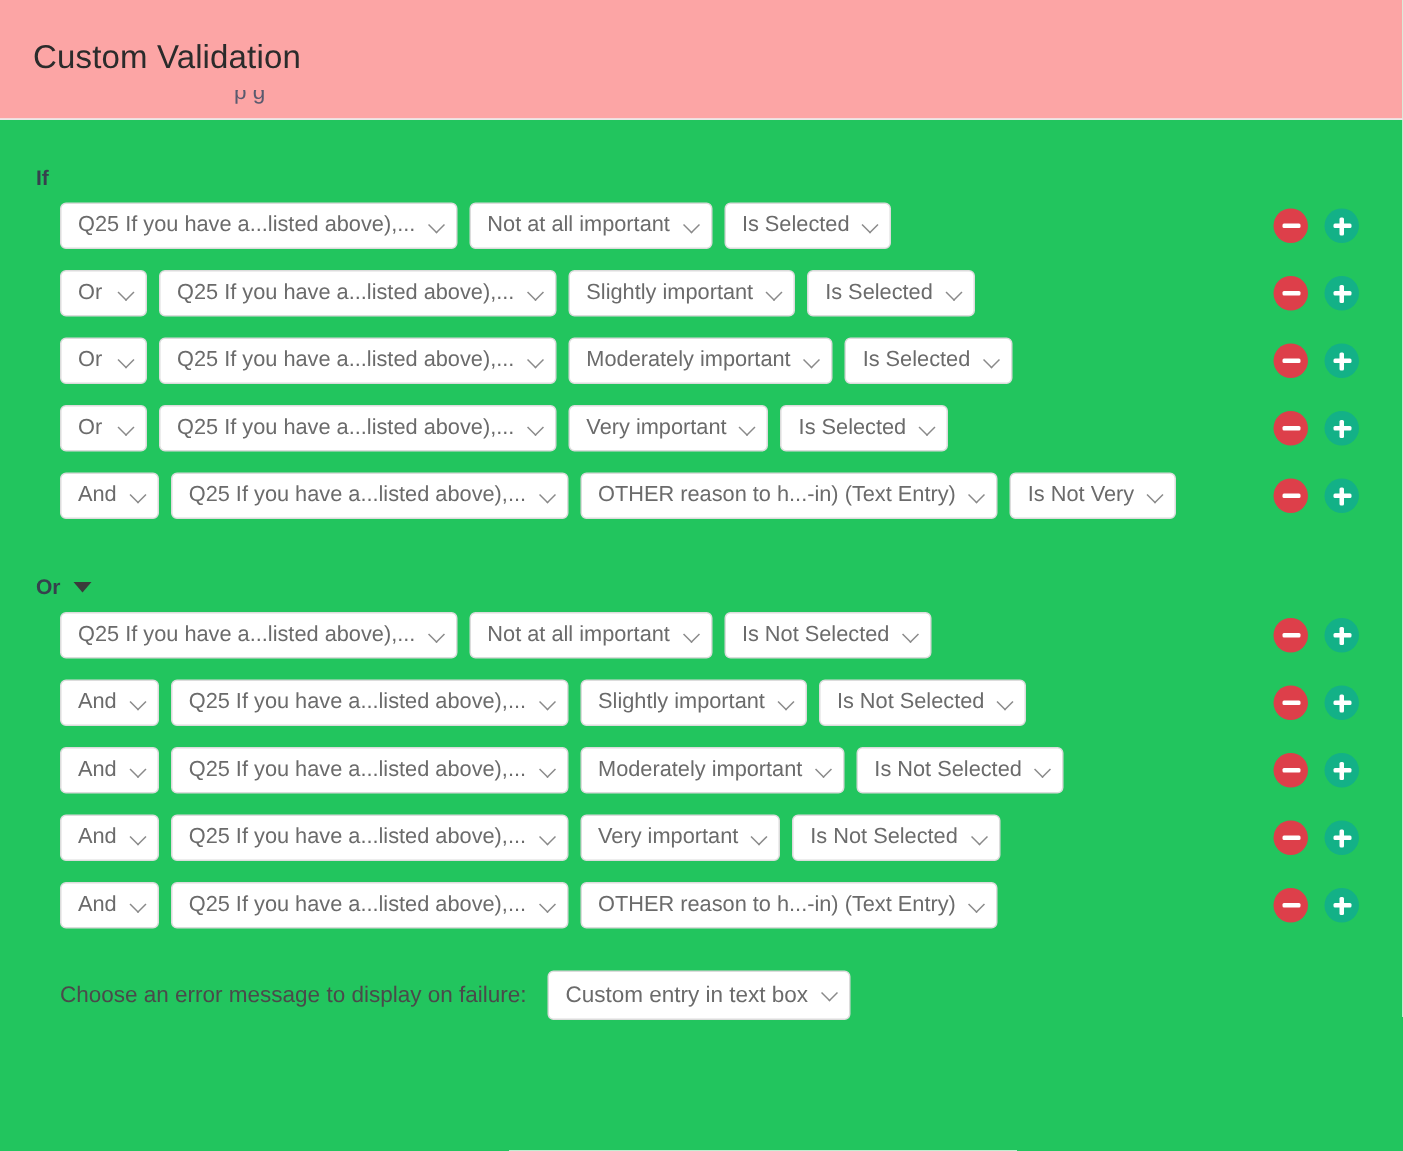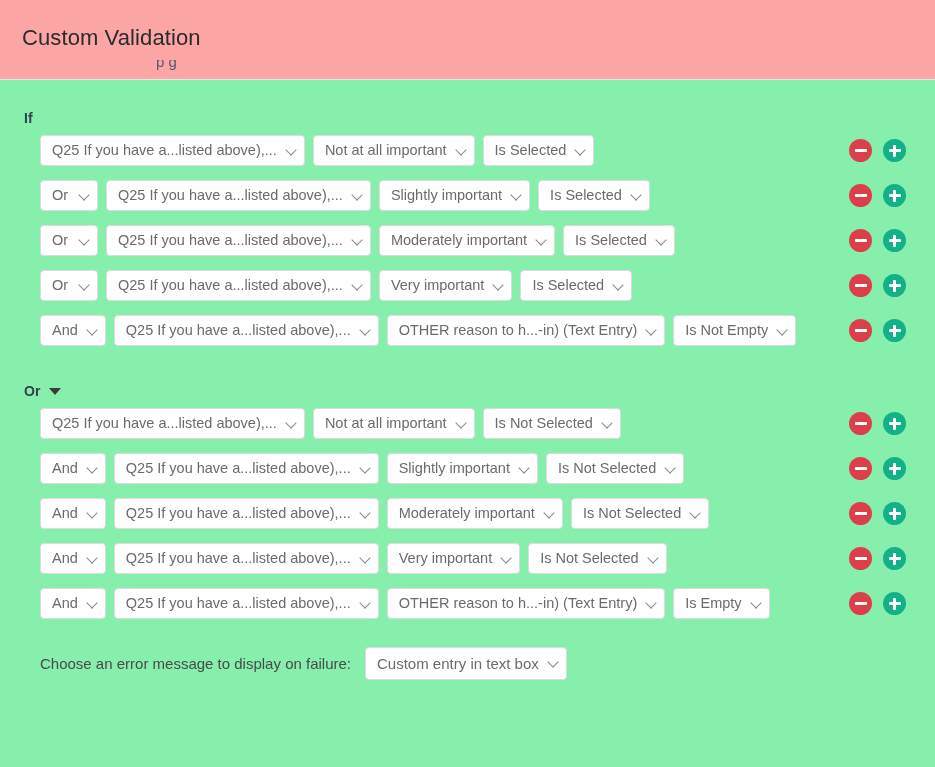--- a/index.html
+++ b/index.html
@@ -30,21 +30,21 @@
   .clipped-strip {
     position: absolute; left: 0; right: 0; top: 60px; height: 19px;
     overflow: hidden;
   }
   .clipped-text {
     position: absolute; left: 156px; top: -7px;
     font-size: 15px; color: #5a5a6e; white-space: nowrap;
   }
 
   
-  .builder { position: absolute; left: 0; top: 80px; right: 0; bottom: 0; background:#86efac; }
+  .builder { position: absolute; left: 0; top: 80px; right: 0; bottom: 0; background:#22c55e; }
 
   .group { position: relative; }
 
   .group-label {
     font-size: 14px; font-weight: 700; color: #36414d;
     padding-left: 24px; display: flex; align-items: center; gap: 9px;
     height: 20px;
   }
   .caret-solid {
     width: 0; height: 0;
@@ -255,21 +255,21 @@
             </span>
             <span class="select q">
               <span>Q25 If you have a...listed above),...</span>
               <span class="chev"></span>
             </span>
             <span class="select val">
               <span>OTHER reason to h...-in) (Text Entry)</span>
               <span class="chev"></span>
             </span>
             <span class="select op">
-              <span>Is Not Empty</span>
+              <span>Is Not Very</span>
               <span class="chev"></span>
             </span>
             <div class="row-actions">
               <span class="icon-btn remove">
                 <span class="bar-h"></span>
               </span>
               <span class="icon-btn add">
                 <span class="bar-h"></span>
                 <span class="bar-v"></span>
               </span>
@@ -390,24 +390,20 @@
             <span class="select conj">
               <span>And</span>
               <span class="chev"></span>
             </span>
             <span class="select q">
               <span>Q25 If you have a...listed above),...</span>
               <span class="chev"></span>
             </span>
             <span class="select val">
               <span>OTHER reason to h...-in) (Text Entry)</span>
-              <span class="chev"></span>
-            </span>
-            <span class="select op">
-              <span>Is Empty</span>
               <span class="chev"></span>
             </span>
             <div class="row-actions">
               <span class="icon-btn remove">
                 <span class="bar-h"></span>
               </span>
               <span class="icon-btn add">
                 <span class="bar-h"></span>
                 <span class="bar-v"></span>
               </span>

